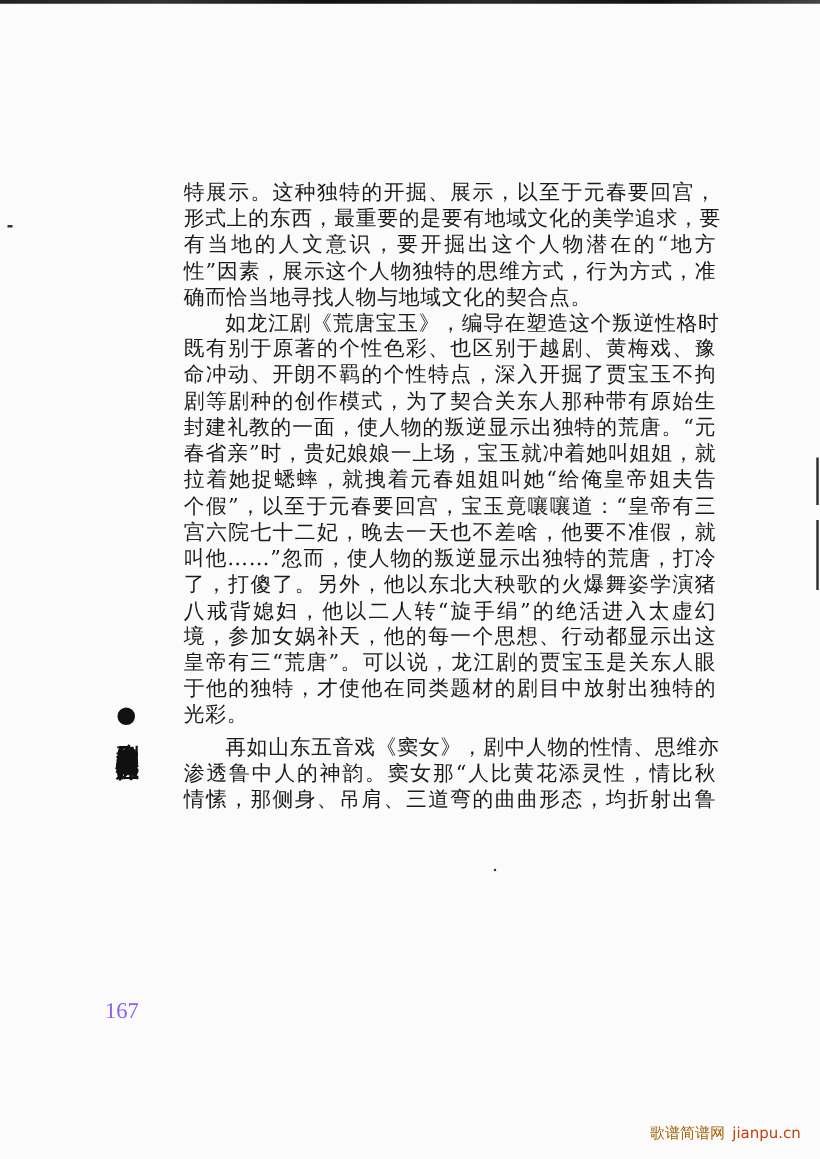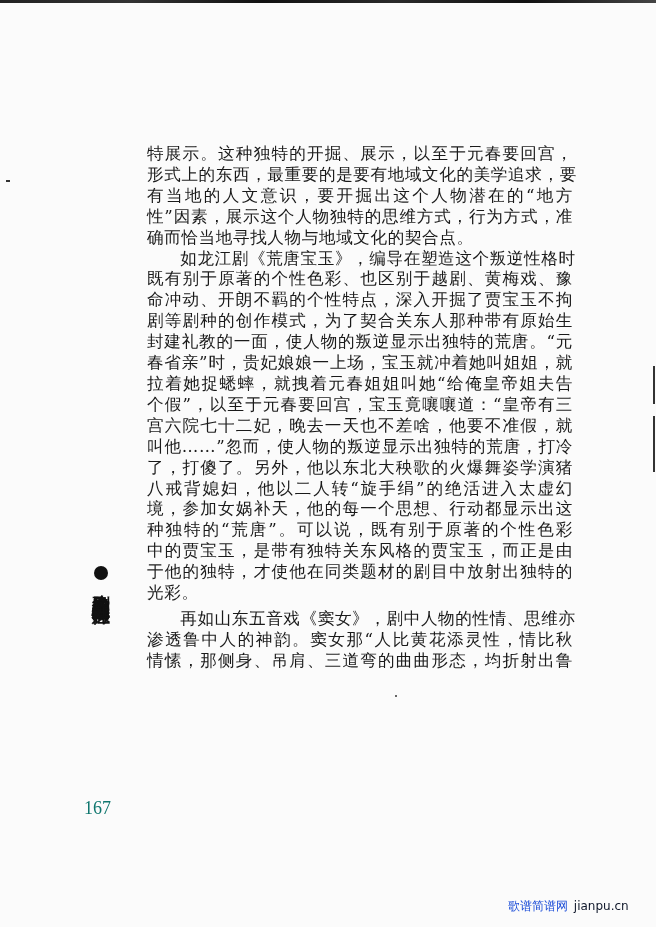--- a/index.html
+++ b/index.html
@@ -40,29 +40,29 @@
     .running-head .vtext {
       writing-mode: vertical-rl;
       font-family: "DejaVu Sans", "Liberation Sans", sans-serif;
       font-weight: bold;
       font-size: 18px; letter-spacing: 1px; line-height: 20px;
       color: #111;
     }
     .page-number {
       position: absolute; left: 84px; top: 798px;
       font-family: "Liberation Serif", "DejaVu Serif", serif;
-      font-size: 18px; color: #0f766e;
+      font-size: 18px; color: #8b5cf6;
     }
     .watermark {
       position: absolute; left: 508px; top: 898px;
       font-size: 12px; color: #888;
       font-family: "DejaVu Sans", "Liberation Sans", sans-serif;
     }
-    .watermark .wm-cn { color: #1d4ed8; }
-    .watermark .wm-url { color: #0f172a; margin-left: 2px; }
+    .watermark .wm-cn { color: #a16207; margin-left: 12px; }
+    .watermark .wm-url { color: #c2410c; margin-left: 2px; }
     .stray-dot { position: absolute; width: 2px; height: 2px; background: #333; border-radius: 50%; }
   </style>
 </head>
 <body>
 
 <div class="scan-top-edge"></div>
 <div class="scan-left-mark"></div>
 <div class="right-margin-mark" style="top:366px;height:38px;"></div>
 <div class="right-margin-mark" style="top:416px;height:56px;"></div>
 <div class="stray-dot" style="left:395px;top:695px;"></div>
@@ -82,22 +82,21 @@
     <span class="line">剧等剧种的创作模式，为了契合关东人那种带有原始生</span>
     <span class="line">封建礼教的一面，使人物的叛逆显示出独特的荒唐。“元</span>
     <span class="line">春省亲”时，贵妃娘娘一上场，宝玉就冲着她叫姐姐，就</span>
     <span class="line">拉着她捉蟋蟀，就拽着元春姐姐叫她“给俺皇帝姐夫告</span>
     <span class="line">个假”，以至于元春要回宫，宝玉竟嚷嚷道：“皇帝有三</span>
     <span class="line">宫六院七十二妃，晚去一天也不差啥，他要不准假，就</span>
     <span class="line">叫他……”忽而，使人物的叛逆显示出独特的荒唐，打冷</span>
     <span class="line">了，打傻了。另外，他以东北大秧歌的火爆舞姿学演猪</span>
     <span class="line">八戒背媳妇，他以二人转“旋手绢”的绝活进入太虚幻</span>
     <span class="line">境，参加女娲补天，他的每一个思想、行动都显示出这</span>
-    <span class="line">种独特的“荒唐”。可以说，既有别于原著的个性色彩</span>
-    <span class="line">中的贾宝玉，是带有独特关东风格的贾宝玉，而正是由</span>
+    <span class="line">皇帝有三“荒唐”。可以说，龙江剧的贾宝玉是关东人眼</span>
     <span class="line">于他的独特，才使他在同类题材的剧目中放射出独特的</span>
     <span class="line last">光彩。</span>
   </p>
   <p style="margin-top:5px;">
     <span class="line" style="padding-left:2em;">再如山东五音戏《窦女》，剧中人物的性情、思维亦</span>
     <span class="line">渗透鲁中人的神韵。窦女那“人比黄花添灵性，情比秋</span>
     <span class="line">情愫，那侧身、吊肩、三道弯的曲曲形态，均折射出鲁</span>
   </p>
 </div>
 

